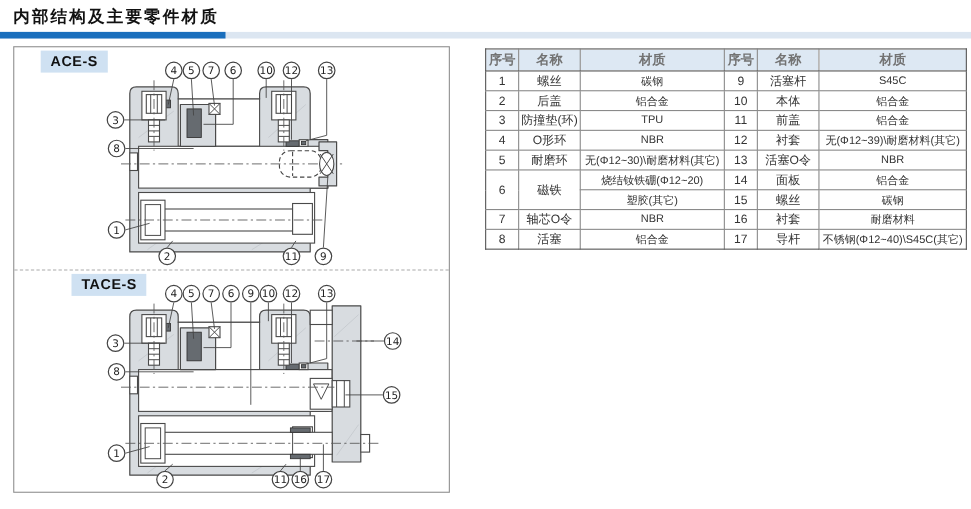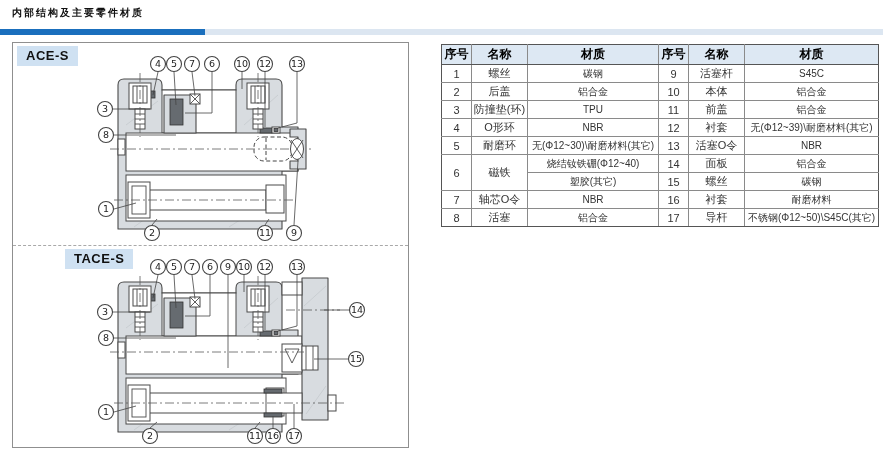--- a/index.html
+++ b/index.html
@@ -2,35 +2,35 @@
 <html><head>
 <meta charset="utf-8">
 <style>
   html,body{margin:0;padding:0;}
   body{
     width:883px;height:463px;position:relative;background:#ffffff;
     font-family:"Liberation Sans",sans-serif;color:#1a1a1a;overflow:hidden;
   }
   
   .page-title{
-    position:absolute;left:12px;top:6px;font-size:10px;font-weight:bold;
+    position:absolute;left:12px;top:6px;font-size:15px;font-weight:bold;
     letter-spacing:2px;color:#111;
   }
   .title-bar{position:absolute;left:0;top:29px;width:883px;height:6px;background:#dce6f1;}
   .title-bar-accent{position:absolute;left:0;top:0;width:205px;height:6px;background:#1a6fbd;}
   
   .diagram-panel{
     position:absolute;left:12px;top:42px;width:395px;height:404px;
     border:1px solid #8f8f8f;background:#fff;
   }
   .diagram-label{
     position:absolute;left:4px;background:#cfe1f2;color:#111;
     font-size:13px;font-weight:bold;padding:2px 9px 3px 9px;letter-spacing:.5px;z-index:3;
   }
-  .label-ace{top:3px;}
+  .label-ace{top:3px;margin-left:20px;}
   .label-tace{top:206px;margin-left:48px;}
   .section-divider{position:absolute;left:0;top:202px;width:395px;border-top:1px dashed #a9a9a9;}
   .diag-svg{position:absolute;left:1px;}
   #ace-svg{top:0;}
   #tace-svg{top:203px;}
   
   .gfill{fill:#d8dce0;stroke:#4a4a4a;stroke-width:1.1;stroke-linejoin:round;}
   .wfill{fill:#ffffff;stroke:#4a4a4a;stroke-width:1;}
   .dfill{fill:#666b70;stroke:#333333;stroke-width:.8;}
   .thin{stroke:#4a4a4a;stroke-width:.9;fill:none;}
@@ -44,21 +44,21 @@
   .materials-table{
     position:absolute;left:441px;top:44px;width:437px;
     border-collapse:collapse;table-layout:fixed;
   }
   .materials-table th,.materials-table td{
     border:1px solid #8a8a8a;text-align:center;vertical-align:middle;
     padding:0 1px;white-space:nowrap;overflow:hidden;color:#333;
   }
   .materials-table th{
     background:#dde8f3;font-size:12px;font-weight:bold;height:19px;
-    border-top:1.5px solid #555;border-bottom:1.5px solid #555;color:#000000;
+    border-top:1.5px solid #555;border-bottom:1.5px solid #555;color:#737373;
   }
   .materials-table td{font-size:11px;height:17px;}
   .materials-table td.mat{font-size:10px;}
   .materials-table tr>*:first-child{border-left:1.5px solid #555;}
   .materials-table tr>*:last-child{border-right:1.5px solid #555;}
   .materials-table tr:last-child td{border-bottom:1.5px solid #555;}
 </style>
 </head>
 <body>
 
@@ -322,21 +322,21 @@
       <td>5</td>
       <td>耐磨环</td>
       <td class="mat">无(Φ12~30)\耐磨材料(其它)</td>
       <td>13</td>
       <td>活塞O令</td>
       <td class="mat">NBR</td>
     </tr>
     <tr>
       <td rowspan="2">6</td>
       <td rowspan="2">磁铁</td>
-      <td class="mat">烧结钕铁硼(Φ12~40)</td>
+      <td class="mat">烧结钕铁硼(Φ12~20)</td>
       <td>14</td>
       <td>面板</td>
       <td class="mat">铝合金</td>
     </tr>
     <tr>
       <td class="mat">塑胶(其它)</td>
       <td>15</td>
       <td>螺丝</td>
       <td class="mat">碳钢</td>
     </tr>
@@ -347,16 +347,16 @@
       <td>16</td>
       <td>衬套</td>
       <td class="mat">耐磨材料</td>
     </tr>
     <tr>
       <td>8</td>
       <td>活塞</td>
       <td class="mat">铝合金</td>
       <td>17</td>
       <td>导杆</td>
-      <td class="mat">不锈钢(Φ12~50)\S45C(其它)</td>
+      <td class="mat">不锈钢(Φ12~40)\S45C(其它)</td>
     </tr>
   </tbody>
 </table>
 
 </body></html>

